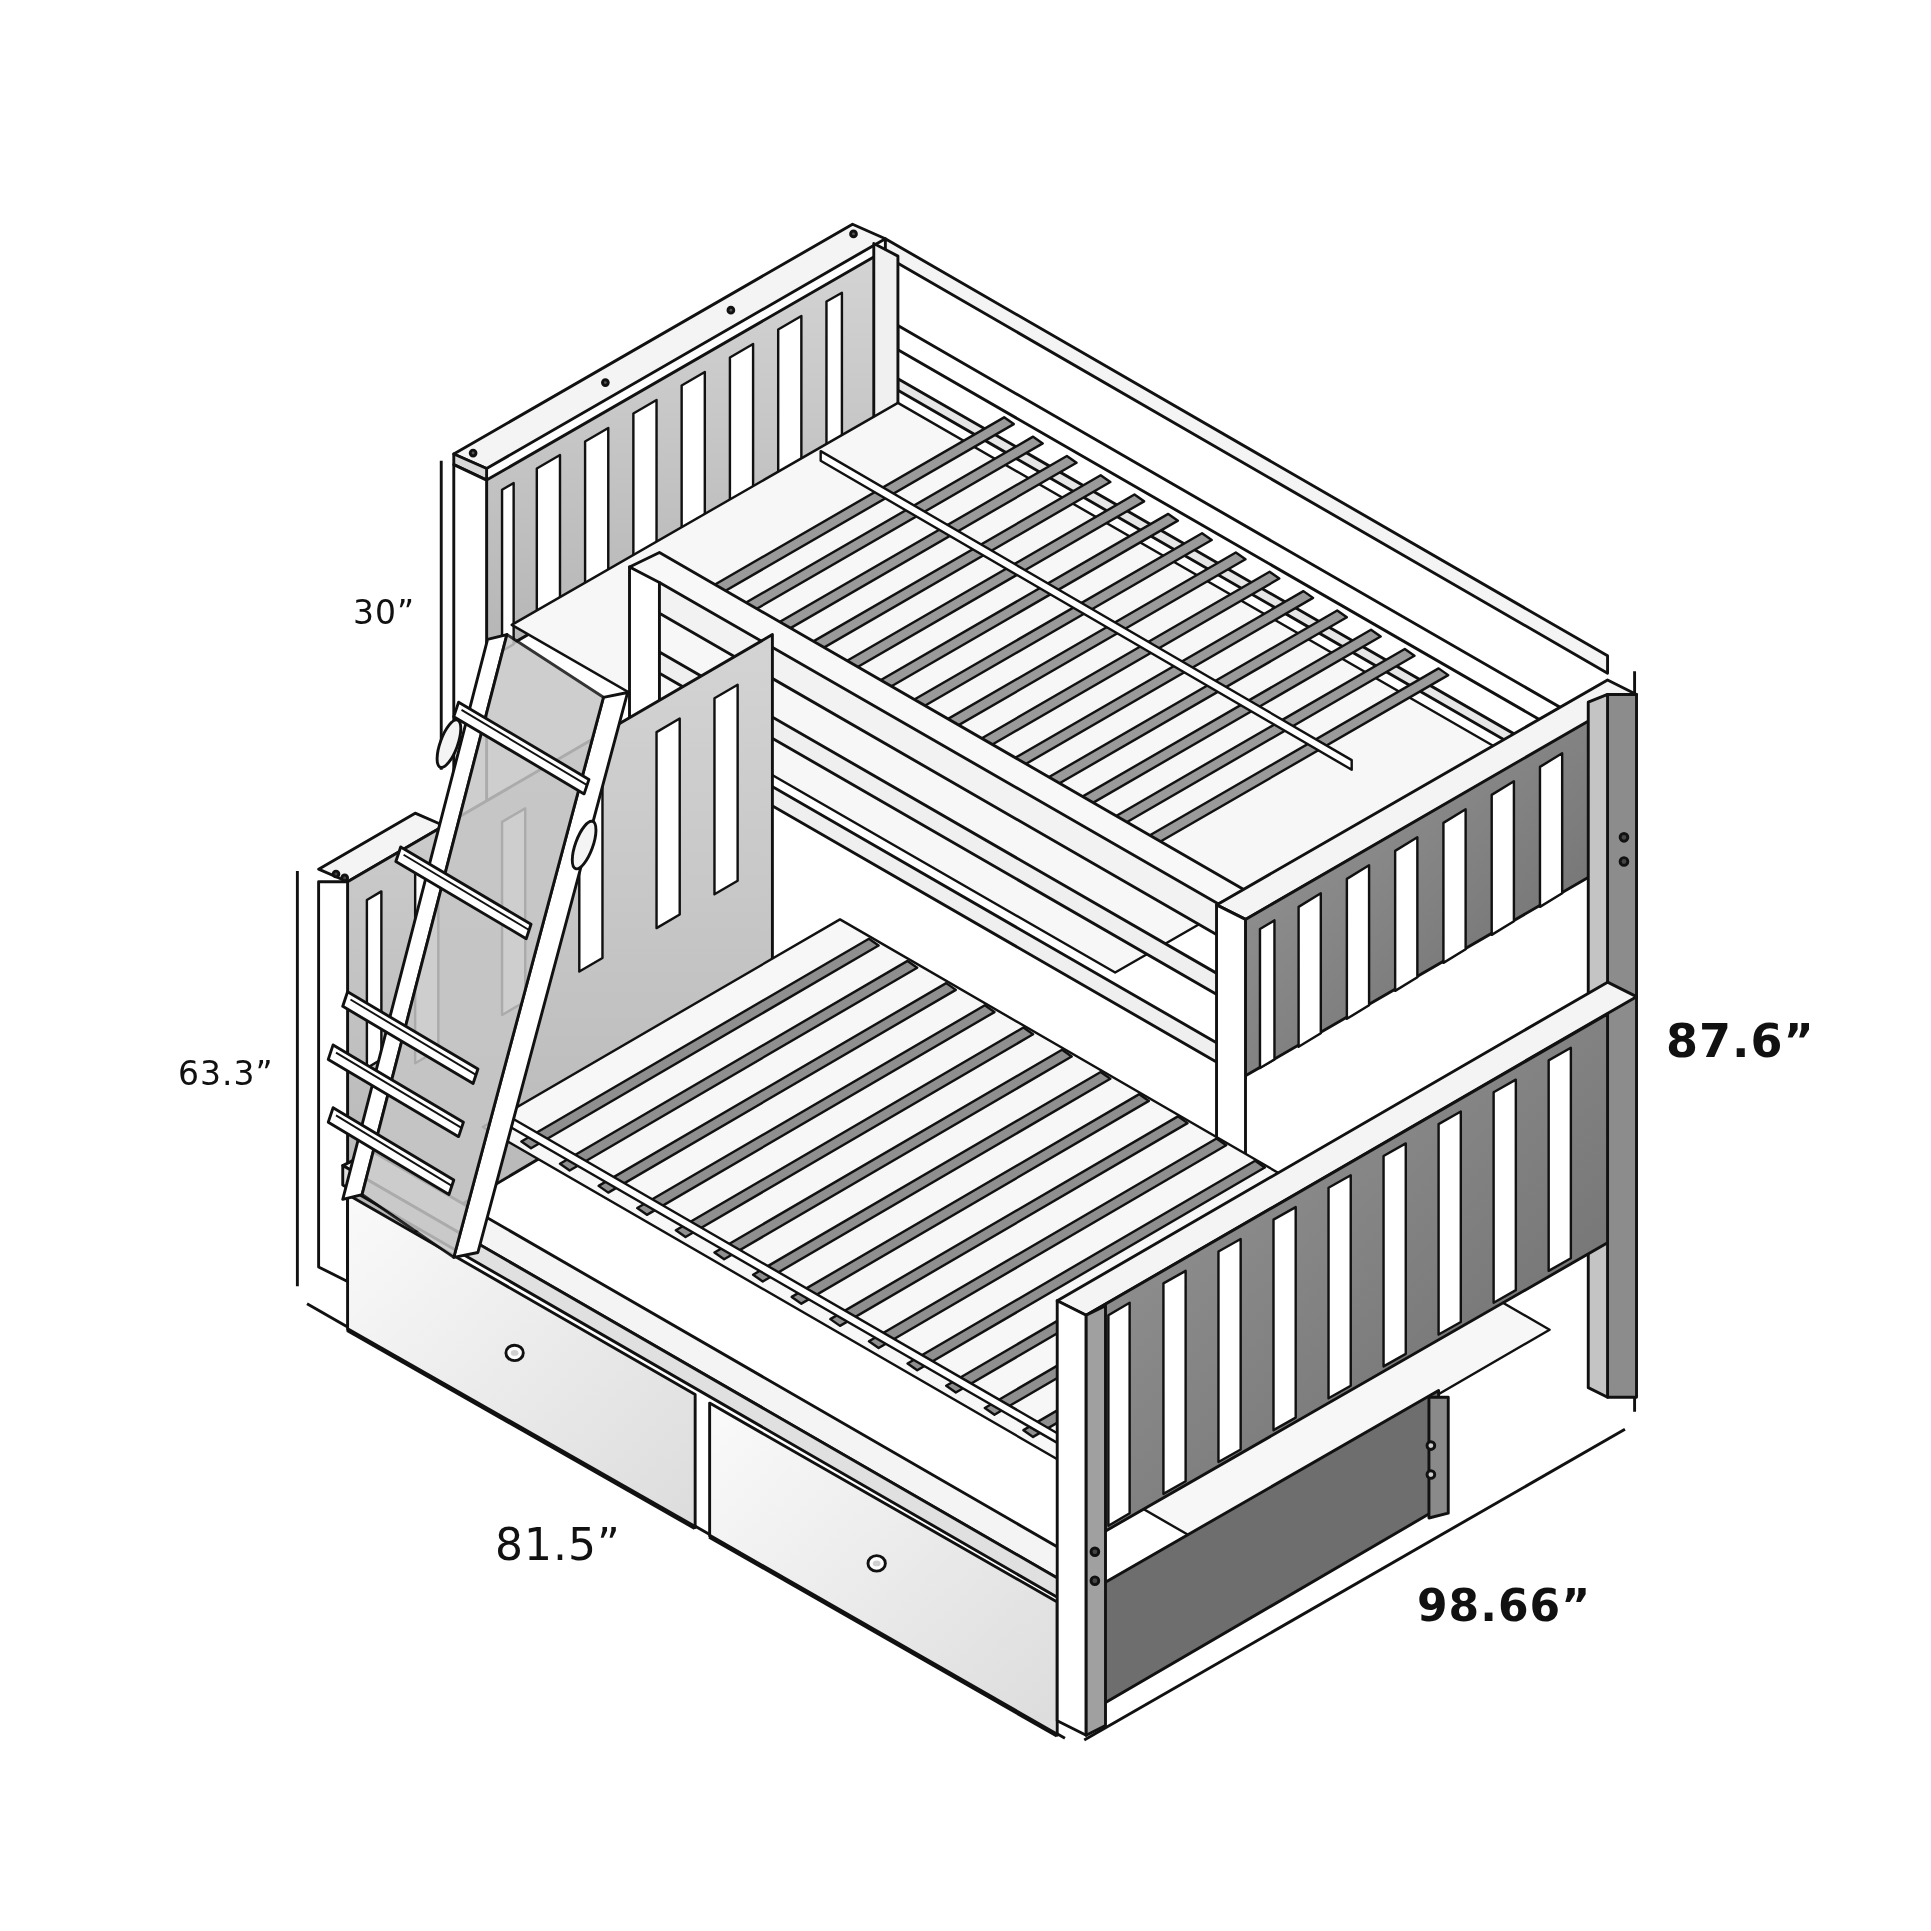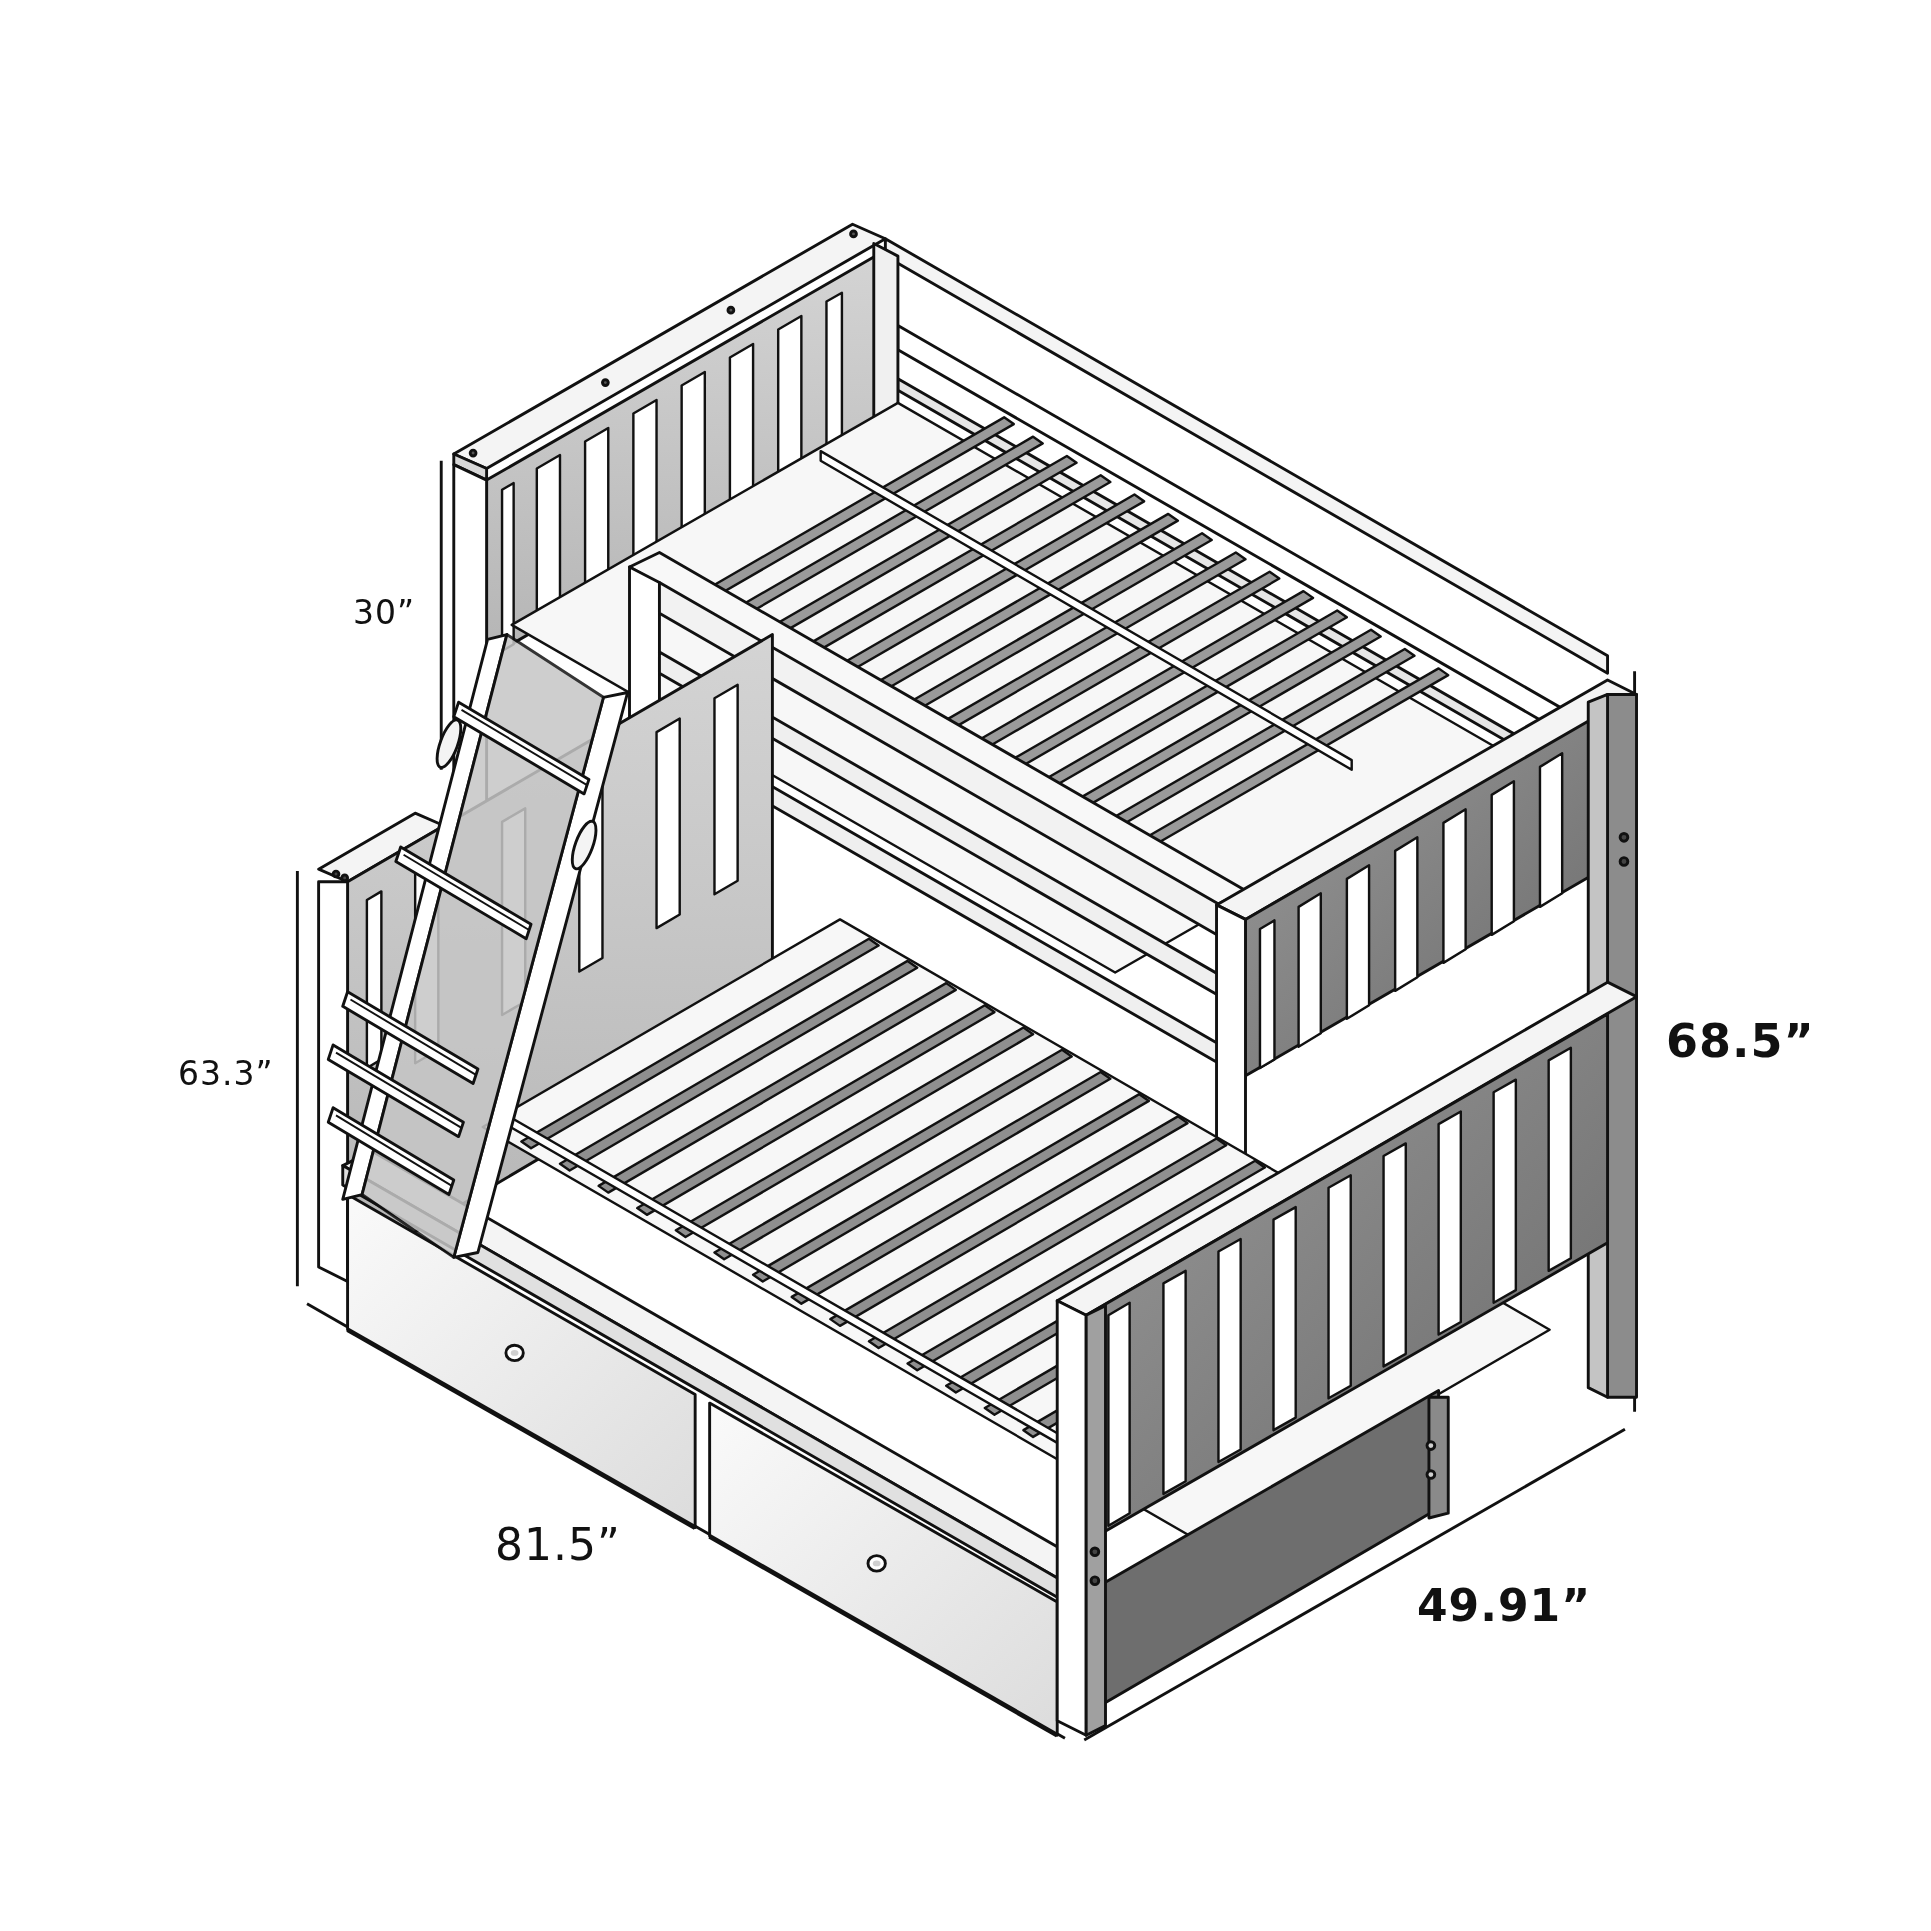--- a/index.html
+++ b/index.html
@@ -252,17 +252,17 @@
         <line x1="348" y1="1083" x2="478" y2="1161" stroke-width="2"></line>
         <polygon points="345,1140 470,1215 465,1230 340,1155" fill="#ffffff"></polygon>
         <line x1="348" y1="1148" x2="468" y2="1221" stroke-width="2"></line>
       </g>
     </g>
   </svg>
 
   
   <div id="lbl-30" class="dim-label">30”</div>
   <div id="lbl-385" class="dim-label">63.3”</div>
-  <div id="lbl-685" class="dim-label">68.5”</div>
+  <div id="lbl-685" class="dim-label">87.6”</div>
   <div id="lbl-815" class="dim-label">81.5”</div>
-  <div id="lbl-5675" class="dim-label">49.91”</div>
+  <div id="lbl-5675" class="dim-label">98.66”</div>
 </div>
 
 
 </body></html>

